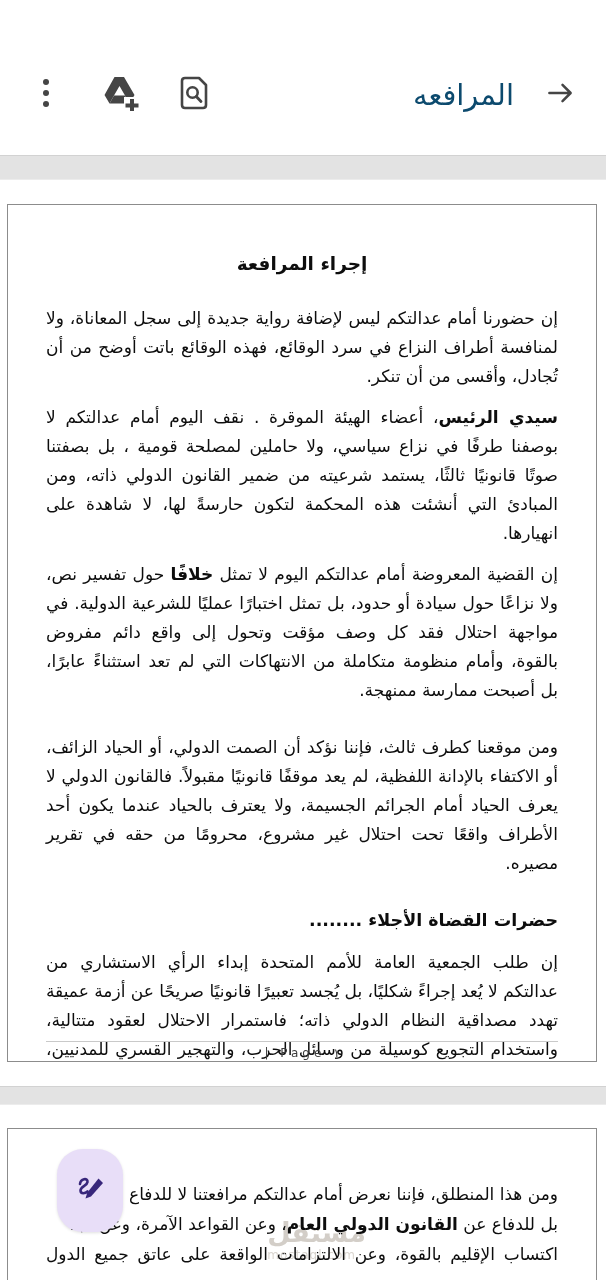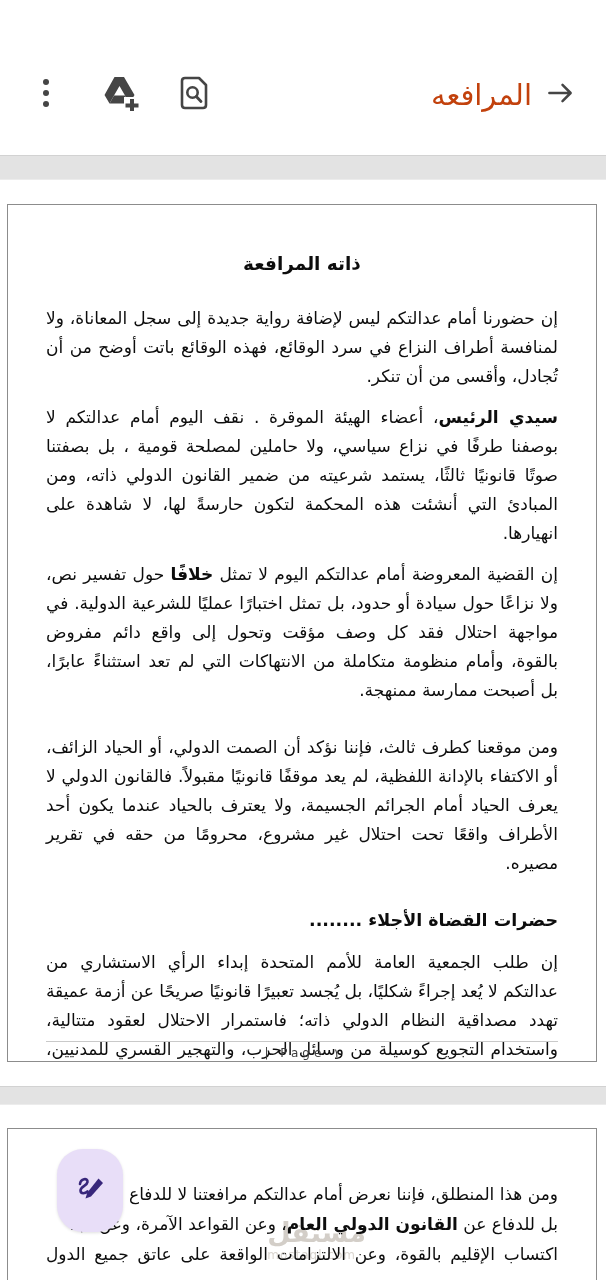--- a/index.html
+++ b/index.html
@@ -23,21 +23,21 @@
   .sb-right { display:flex; align-items:flex-end; gap:11px; direction:ltr; }
   .net-label { font-size:10px; font-weight:bold; color:#828282; line-height:1;
                position:relative; top:-8px; }
 
   
   .app-bar { position:absolute; top:44px; left:0; width:606px; height:111px;
              background:#fff; direction:rtl; display:flex; align-items:center;
              padding:0 24px 10px 26px; }
   .back-btn { width:44px; height:44px; border:none; background:transparent;
               display:flex; align-items:center; justify-content:center; cursor:pointer; }
-  .app-title { font-size:29px; color:#c2410c; margin-right:6px; flex:1;
+  .app-title { font-size:29px; color:#0c4a6e; margin-right:24px; flex:1;
                text-align:right; font-weight:400; }
   .bar-actions { display:flex; align-items:center; direction:ltr; gap:34px; }
   .icon-btn { border:none; background:transparent; width:40px; height:44px;
               display:flex; align-items:center; justify-content:center; cursor:pointer; }
 
   
   .strip { position:absolute; left:0; width:606px; background:#e3e3e3;
            border-top:1px solid #d2d2d2; border-bottom:1px solid #ececec; }
   .strip1 { top:155px; height:25px; }
   .strip2 { top:1086px; height:19px; }
@@ -154,21 +154,21 @@
           </svg>
         </span>
       </button>
     </div>
   </div>
 
   <div class="strip strip1"></div>
   <div class="strip strip2"></div>
 
   <div class="page page1 doc-font">
-    <div class="doc-title">ذاته المرافعة</div>
+    <div class="doc-title">إجراء المرافعة</div>
     <p>إن حضورنا أمام عدالتكم ليس لإضافة رواية جديدة إلى سجل المعاناة، ولا لمنافسة أطراف النزاع في سرد الوقائع، فهذه الوقائع باتت أوضح من أن تُجادل، وأقسى من أن تنكر.</p>
     <p><b>سيدي الرئيس</b><span>،  أعضاء الهيئة الموقرة . نقف اليوم أمام عدالتكم لا بوصفنا طرفًا في نزاع سياسي، ولا حاملين لمصلحة قومية ، بل بصفتنا صوتًا قانونيًا ثالثًا، يستمد شرعيته من ضمير القانون الدولي ذاته، ومن المبادئ التي أنشئت هذه المحكمة لتكون حارسةً لها، لا شاهدة على انهيارها.</span></p>
     <p class="gap-lg"><span>إن القضية المعروضة أمام عدالتكم اليوم لا تمثل </span><b>خلافًا</b><span> حول تفسير نص، ولا نزاعًا حول سيادة أو حدود، بل تمثل اختبارًا عمليًا للشرعية الدولية. في مواجهة احتلال فقد كل وصف مؤقت وتحول إلى واقع دائم مفروض بالقوة، وأمام منظومة متكاملة من الانتهاكات التي لم تعد استثناءً عابرًا، بل أصبحت ممارسة ممنهجة.</span></p>
     <p class="gap-lg">ومن موقعنا كطرف ثالث، فإننا نؤكد أن الصمت الدولي، أو الحياد الزائف، أو الاكتفاء بالإدانة اللفظية، لم يعد موقفًا قانونيًا مقبولاً. فالقانون الدولي لا يعرف الحياد أمام الجرائم الجسيمة، ولا يعترف بالحياد عندما يكون أحد الأطراف واقعًا تحت احتلال غير مشروع، محرومًا من حقه في تقرير مصيره.</p>
     <div class="sec-heading">حضرات القضاة الأجلاء ........</div>
     <p>إن طلب الجمعية العامة للأمم المتحدة إبداء الرأي الاستشاري من عدالتكم لا يُعد إجراءً شكليًا، بل يُجسد تعبيرًا قانونيًا صريحًا عن أزمة عميقة تهدد مصداقية النظام الدولي ذاته؛ فاستمرار الاحتلال لعقود متتالية، واستخدام التجويع كوسيلة من وسائل الحرب، والتهجير القسري للمدنيين، والاعتداء على المساعدات الإنسانية، دون أن يترتب على ذلك سوى بيانات الإدانة والقلق، قد كشف عن خلل خطير في آليات إنفاذ قواعد القانون الدولي.</p>
     <div class="page-footer">
       <span>| Page ١</span>
     </div>
   </div>

